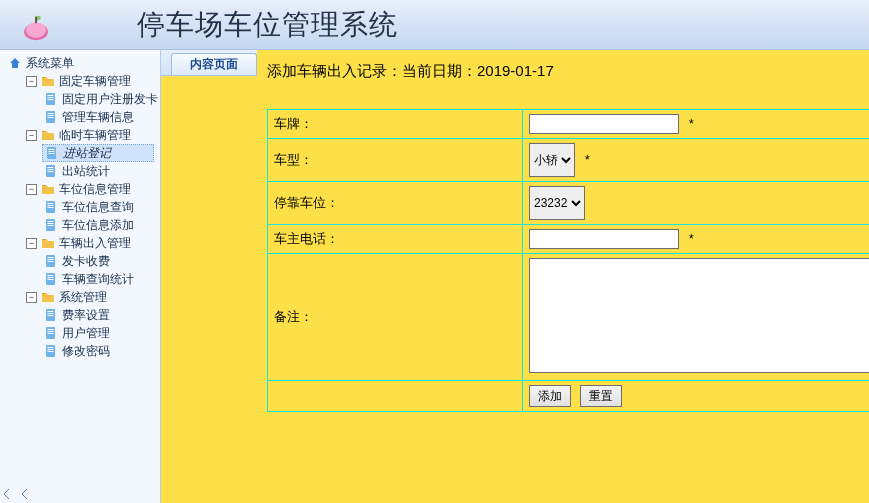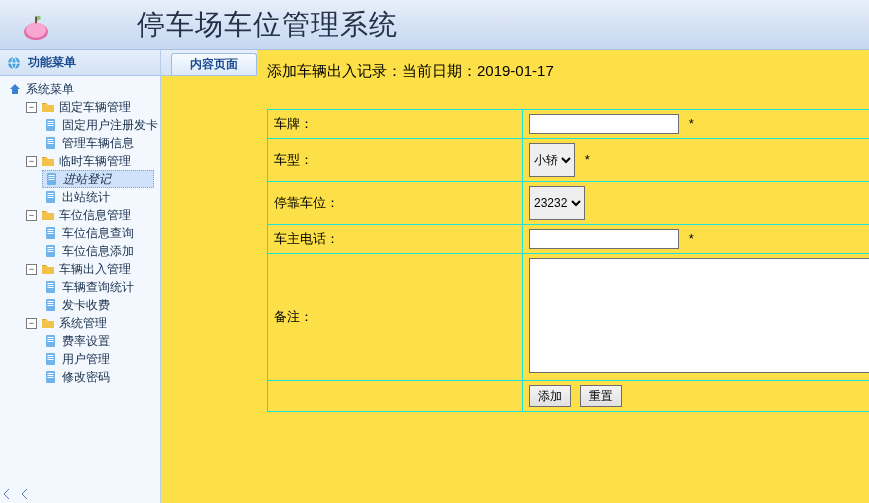--- a/index.html
+++ b/index.html
@@ -190,29 +190,20 @@
       <ellipse cx="20" cy="26" rx="12" ry="9" fill="#f7a7d1"></ellipse>
       <path d="M20 16 C18 10, 24 6, 26 12 C24 14, 22 14, 20 16" fill="#7fc96d"></path>
       <rect x="19" y="10" width="2" height="8" fill="#6b3f2a"></rect>
     </svg>
   </div>
   <div class="app-title">停车场车位管理系统</div>
 </div>
 
 <div class="body">
   <div class="sidebar">
-    <div class="sidebar-header">
-      <span class="globe">
-        <svg width="16" height="16" viewBox="0 0 16 16">
-            <circle cx="8" cy="8" r="6" fill="#4aa3e0"></circle>
-            <path d="M2 8h12M8 2c3 3 3 9 0 12M8 2c-3 3-3 9 0 12" stroke="#fff" stroke-width="1" fill="none"></path>
-          </svg>
-      </span>
-      <span>功能菜单</span>
-    </div>
     <div class="tree">
       <ul>
         <li class="tree-root">
           <div class="node">
             <span class="ic">
               <svg width="12" height="12" viewBox="0 0 12 12">
                   <path d="M1 6 L6 1 L11 6 L9 6 L9 11 L3 11 L3 6 Z" fill="#3b82d4"></path>
                 </svg>
             </span>
             <span class="node-label">系统菜单</span>
@@ -353,34 +344,34 @@
                   <li>
                     <div class="node">
                       <span class="ic page">
                         <svg width="12" height="12" viewBox="0 0 12 12">
                           <rect x="1" y="0" width="9" height="12" rx="1" fill="#6fb4ed"></rect>
                           <rect x="2.5" y="2" width="6" height="1" fill="#fff"></rect>
                           <rect x="2.5" y="4" width="6" height="1" fill="#fff"></rect>
                           <rect x="2.5" y="6" width="6" height="1" fill="#fff"></rect>
                         </svg>
                       </span>
+                      <span class="node-label">发卡收费</span>
+                    </div>
+                  </li>
+                  <li>
+                    <div class="node">
+                      <span class="ic page">
+                        <svg width="12" height="12" viewBox="0 0 12 12">
+                          <rect x="1" y="0" width="9" height="12" rx="1" fill="#6fb4ed"></rect>
+                          <rect x="2.5" y="2" width="6" height="1" fill="#fff"></rect>
+                          <rect x="2.5" y="4" width="6" height="1" fill="#fff"></rect>
+                          <rect x="2.5" y="6" width="6" height="1" fill="#fff"></rect>
+                        </svg>
+                      </span>
                       <span class="node-label">车辆查询统计</span>
-                    </div>
-                  </li>
-                  <li>
-                    <div class="node">
-                      <span class="ic page">
-                        <svg width="12" height="12" viewBox="0 0 12 12">
-                          <rect x="1" y="0" width="9" height="12" rx="1" fill="#6fb4ed"></rect>
-                          <rect x="2.5" y="2" width="6" height="1" fill="#fff"></rect>
-                          <rect x="2.5" y="4" width="6" height="1" fill="#fff"></rect>
-                          <rect x="2.5" y="6" width="6" height="1" fill="#fff"></rect>
-                        </svg>
-                      </span>
-                      <span class="node-label">发卡收费</span>
                     </div>
                   </li>
                 </ul>
               </li>
               <li>
                 <div class="node">
                   <span class="tgl">−</span>
                   <span class="ic">
                     <svg width="12" height="12" viewBox="0 0 12 12">
                       <path d="M0 3h5l1 1h6v7H0z" fill="#f2c24b"></path>

